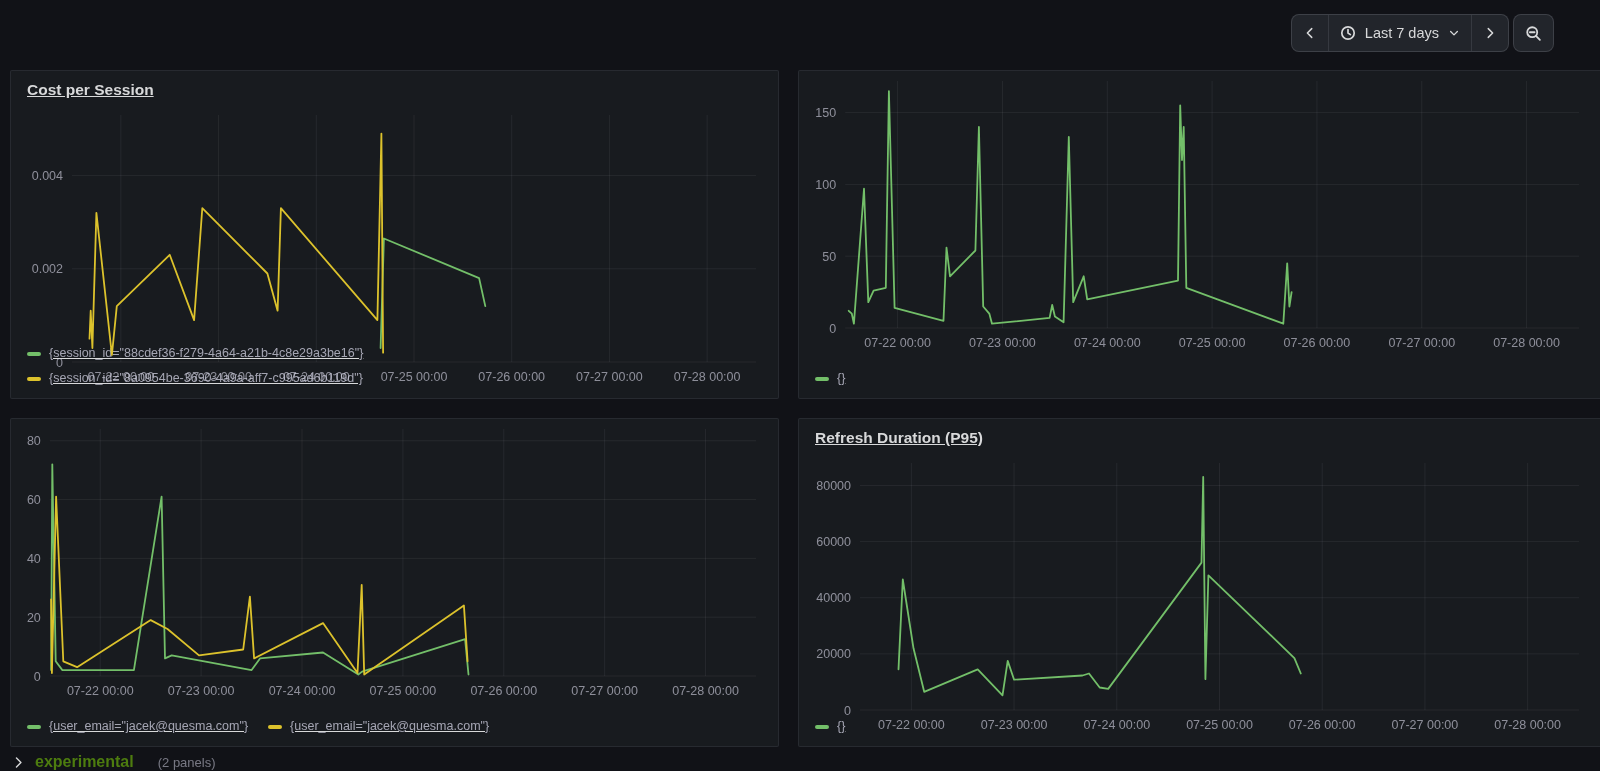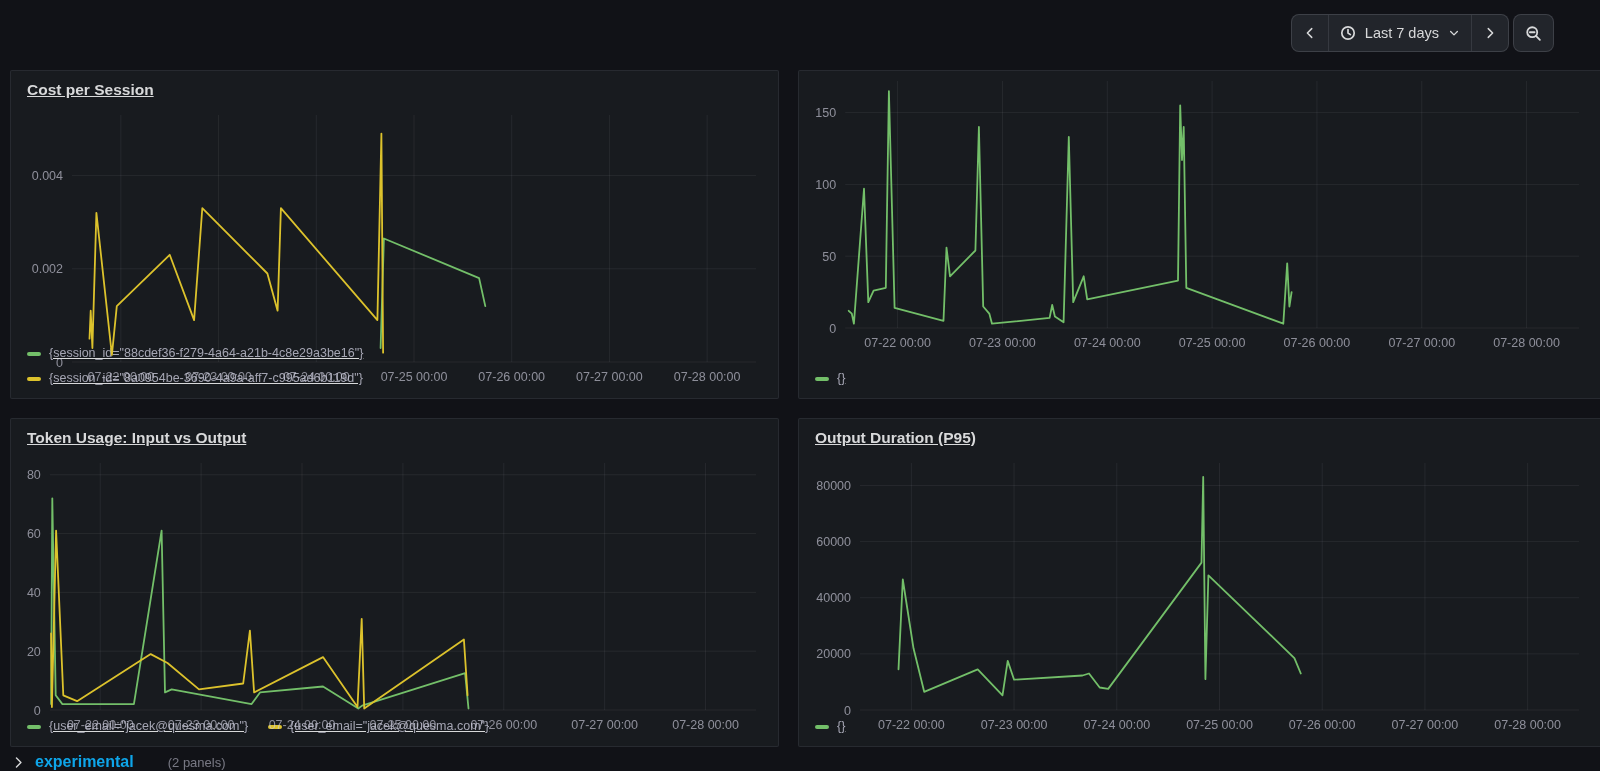--- a/index.html
+++ b/index.html
@@ -47,22 +47,22 @@
     font-size:12.5px;color:rgba(204,204,220,0.78);
   }
   .legend.stack{flex-direction:column;}
   .legend .li{display:flex;align-items:center;gap:8px;line-height:23px;cursor:pointer;white-space:nowrap;}
   .legend .li i{width:14px;height:4px;border-radius:2px;display:inline-block;flex:none;}
   
   .row-header{
     position:absolute;left:12px;top:747px;height:30px;
     display:flex;align-items:center;gap:10px;cursor:pointer;
   }
-  .row-title{font-size:16px;font-weight:700;color:#0ea5e9;}
-  .row-count{font-size:13px;color:rgba(204,204,220,0.55);margin-left:24px;}
+  .row-title{font-size:16px;font-weight:700;color:#4d7c0f;}
+  .row-count{font-size:13px;color:rgba(204,204,220,0.55);margin-left:14px;}
   .axis-text{fill:rgba(204,204,220,0.65);font-size:12.5px;font-family:"Liberation Sans",sans-serif;}
 </style>
 </head>
 <body>
 
 <div class="topbar">
   <div class="btn-group">
     <div class="tb-btn">
       <svg class="icon" width="14" height="14" viewBox="0 0 16 16">
           <polyline points="10,3 5,8 10,13"></polyline>
@@ -167,21 +167,20 @@
       </div>
     <div class="legend">
         <span class="li">
           <i style="background: rgb(115, 191, 105);"></i>
           <span>{}</span>
         </span>
       </div>
   </div>
 
   <div class="panel">
-    <div class="panel-title">Token Usage: Input vs Output</div>
     <div class="chart">
         <svg width="751" height="283">
           <line x1="81.24285714285715" x2="81.24285714285715" y1="10" y2="257" stroke="rgba(204,204,220,0.08)" stroke-width="1"></line>
           <line x1="182.12857142857143" x2="182.12857142857143" y1="10" y2="257" stroke="rgba(204,204,220,0.08)" stroke-width="1"></line>
           <line x1="283.01428571428573" x2="283.01428571428573" y1="10" y2="257" stroke="rgba(204,204,220,0.08)" stroke-width="1"></line>
           <line x1="383.90000000000003" x2="383.90000000000003" y1="10" y2="257" stroke="rgba(204,204,220,0.08)" stroke-width="1"></line>
           <line x1="484.78571428571433" x2="484.78571428571433" y1="10" y2="257" stroke="rgba(204,204,220,0.08)" stroke-width="1"></line>
           <line x1="585.6714285714286" x2="585.6714285714286" y1="10" y2="257" stroke="rgba(204,204,220,0.08)" stroke-width="1"></line>
           <line x1="686.5571428571428" x2="686.5571428571428" y1="10" y2="257" stroke="rgba(204,204,220,0.08)" stroke-width="1"></line>
           <line x1="30.8" x2="737" y1="257" y2="257" stroke="rgba(204,204,220,0.08)" stroke-width="1"></line>
@@ -211,21 +210,21 @@
           <span>{user_email="jacek@quesma.com"}</span>
         </span>
         <span class="li">
           <i style="background: rgb(220, 194, 44);"></i>
           <span>{user_email="jacek@quesma.com"}</span>
         </span>
       </div>
   </div>
 
   <div class="panel">
-    <div class="panel-title">Output Duration (P95)</div>
+    <div class="panel-title">Refresh Duration (P95)</div>
     <div class="chart">
         <svg width="786" height="283">
           <line x1="104.35714285714286" x2="104.35714285714286" y1="10" y2="257" stroke="rgba(204,204,220,0.08)" stroke-width="1"></line>
           <line x1="207.07142857142856" x2="207.07142857142856" y1="10" y2="257" stroke="rgba(204,204,220,0.08)" stroke-width="1"></line>
           <line x1="309.7857142857143" x2="309.7857142857143" y1="10" y2="257" stroke="rgba(204,204,220,0.08)" stroke-width="1"></line>
           <line x1="412.5" x2="412.5" y1="10" y2="257" stroke="rgba(204,204,220,0.08)" stroke-width="1"></line>
           <line x1="515.2142857142858" x2="515.2142857142858" y1="10" y2="257" stroke="rgba(204,204,220,0.08)" stroke-width="1"></line>
           <line x1="617.9285714285714" x2="617.9285714285714" y1="10" y2="257" stroke="rgba(204,204,220,0.08)" stroke-width="1"></line>
           <line x1="720.6428571428571" x2="720.6428571428571" y1="10" y2="257" stroke="rgba(204,204,220,0.08)" stroke-width="1"></line>
           <line x1="53" x2="772" y1="257" y2="257" stroke="rgba(204,204,220,0.08)" stroke-width="1"></line>

